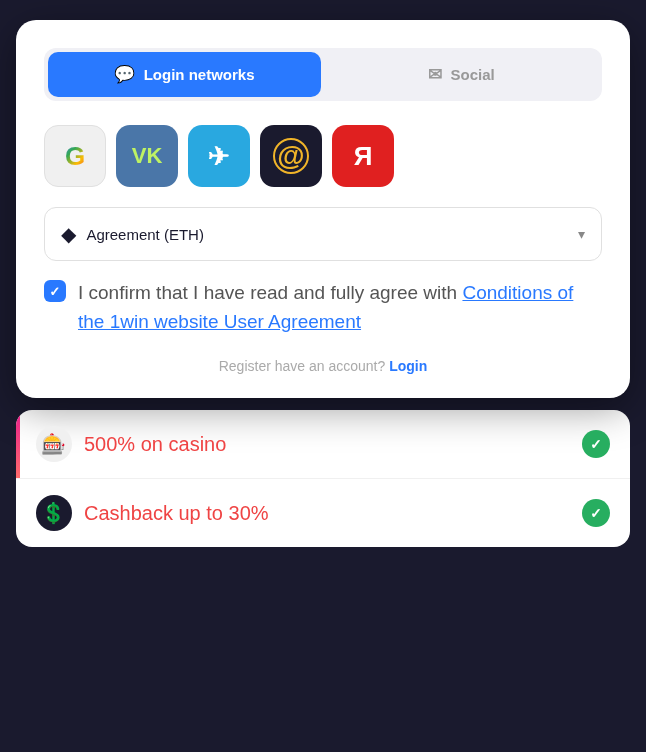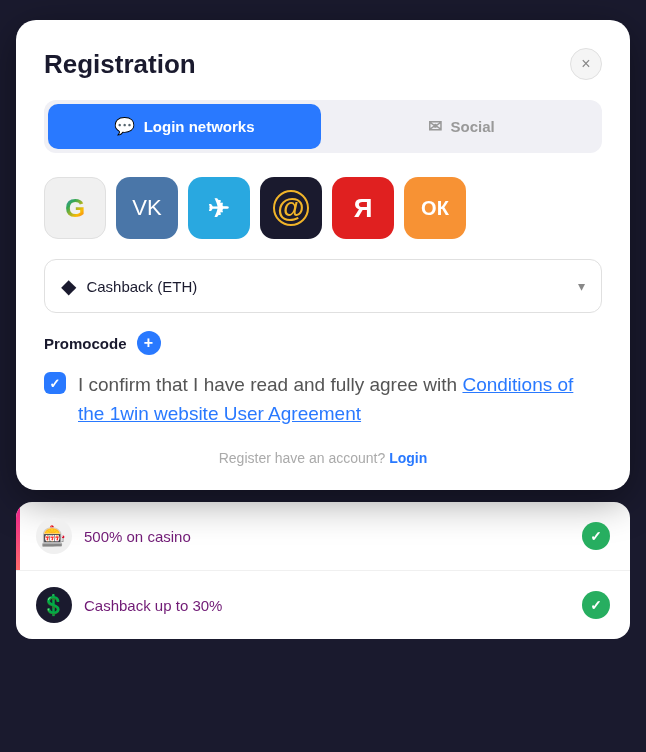--- a/index.html
+++ b/index.html
@@ -307,23 +307,23 @@
       display: flex;
       align-items: center;
       justify-content: center;
       font-size: 20px;
     }
 
     .casino-icon-bg { background: #f0f0f0; }
     .cashback-icon-bg { background: #1a1a2e; }
 
     .bottom-item-text {
-      font-size: 15px;
+      font-size: 20px;
       font-weight: 500;
-      color: #701a75;
+      color: #ef4444;
     }
 
     .green-check {
       width: 28px;
       height: 28px;
       background: #27ae60;
       border-radius: 50%;
       display: flex;
       align-items: center;
       justify-content: center;
@@ -352,77 +352,62 @@
     }
   </style>
 </head>
 <body>
 
 <div class="screen">
 
   <div class="modal">
 
     
-    <div class="modal-header">
-      <span class="modal-title">Registration</span>
-      <div class="close-btn">
-        <span>×</span>
-      </div>
-    </div>
 
     
     <div class="tabs">
       <div class="tab active">
         <span class="tab-icon">💬</span>
         <span>Login networks</span>
       </div>
       <div class="tab inactive">
         <span class="tab-icon">✉</span>
         <span>Social</span>
       </div>
     </div>
 
     
     <div class="social-grid">
       <button class="social-btn social-google">
         <span class="g-logo">G</span>
       </button>
       <button class="social-btn social-vk">
-        <span style="color:#ffffff; font-size:22px; font-weight:400;">VK</span>
+        <span style="color:#bef264; font-size:22px; font-weight:700;">VK</span>
       </button>
       <button class="social-btn social-telegram">
         <span style="color:#fff; font-size:26px;">✈</span>
       </button>
       <button class="social-btn social-mail">
         <span style="color:#f0b429; font-size:28px; border:2px solid #f0b429; border-radius:50%; width:36px; height:36px; display:flex; align-items:center; justify-content:center;">@</span>
       </button>
       <button class="social-btn social-yandex">
         <span style="color:#fff; font-size:26px; font-weight:700;">Я</span>
       </button>
-      <button class="social-btn social-ok">
-        <span style="color:#fff; font-size:20px; font-weight:700;">ОК</span>
-      </button>
     </div>
 
     
     <div class="dropdown">
       <div class="dropdown-left">
         <span class="eth-icon">◆</span>
-        <span>Cashback (ETH)</span>
+        <span>Agreement (ETH)</span>
       </div>
       <span class="chevron-icon">▾</span>
     </div>
 
     
-    <div class="promocode-row">
-      <span class="promocode-label">Promocode</span>
-      <div class="add-btn">
-        <span>+</span>
-      </div>
-    </div>
 
     
     <div class="agreement-row">
       <div class="checkbox">
         <span class="checkbox-mark">✓</span>
       </div>
       <span class="agreement-text">
         <span>I confirm that I have read and fully agree with </span><span class="agreement-link">Conditions of the 1win website User Agreement</span>
       </span>
     </div>

